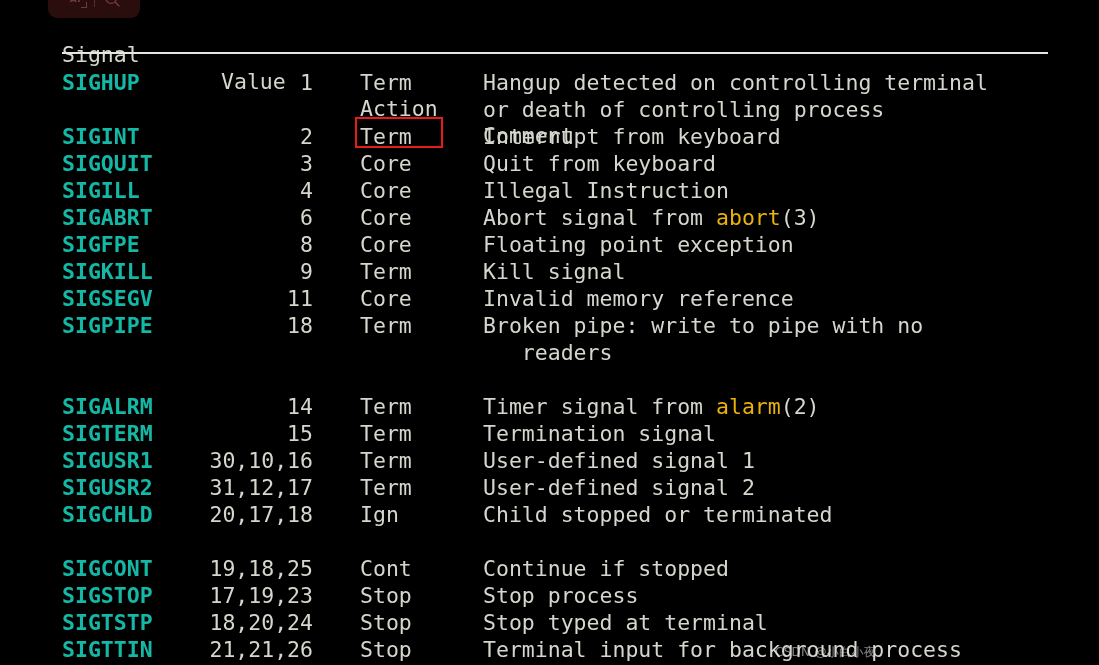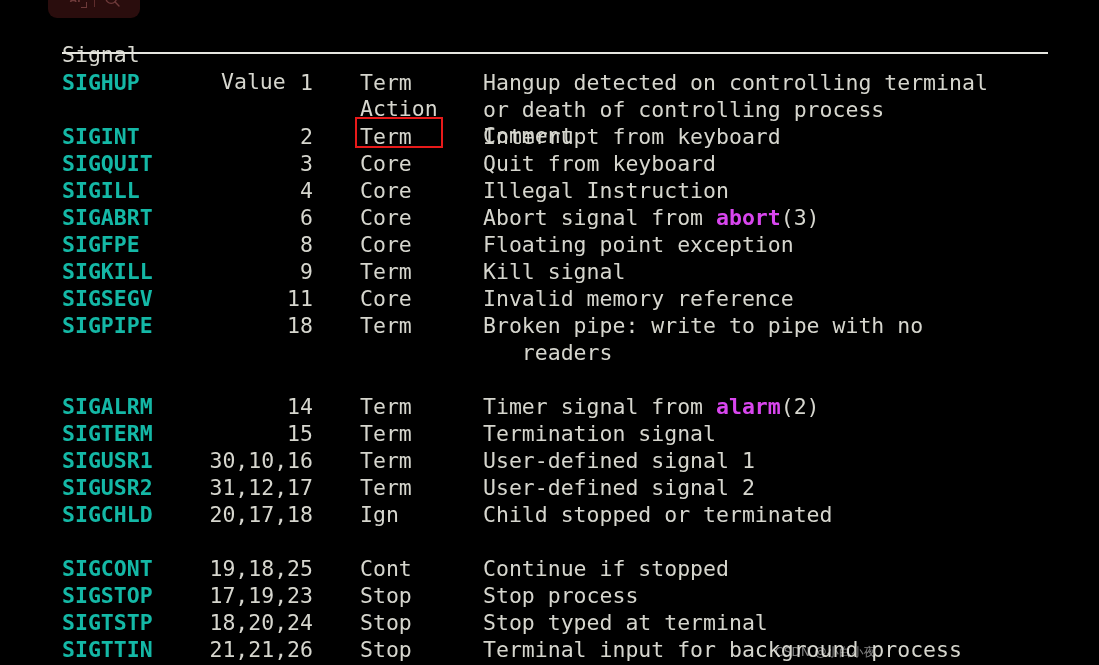--- a/index.html
+++ b/index.html
@@ -124,22 +124,22 @@
     color: #d6d6ce;
   }
   .col-comment {
     position: absolute;
     left: 483px;
     text-align: left;
     color: #d6d6ce;
     white-space: pre;
   }
   .col-comment b {
-    color: #d946ef;
-    font-weight: 700;
+    color: #eab308;
+    font-weight: 400;
   }
 
   
   .hdr {
     color: #d8d8d0;
     font-weight: 400;
   }
   .hdr .col-signal { color: #d8d8d0; font-weight: 400; }
 
   #hrule {

